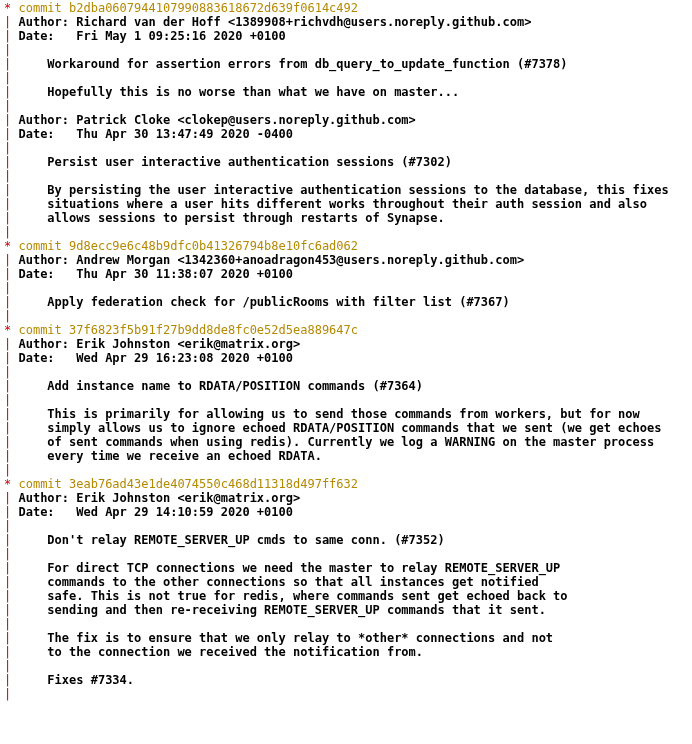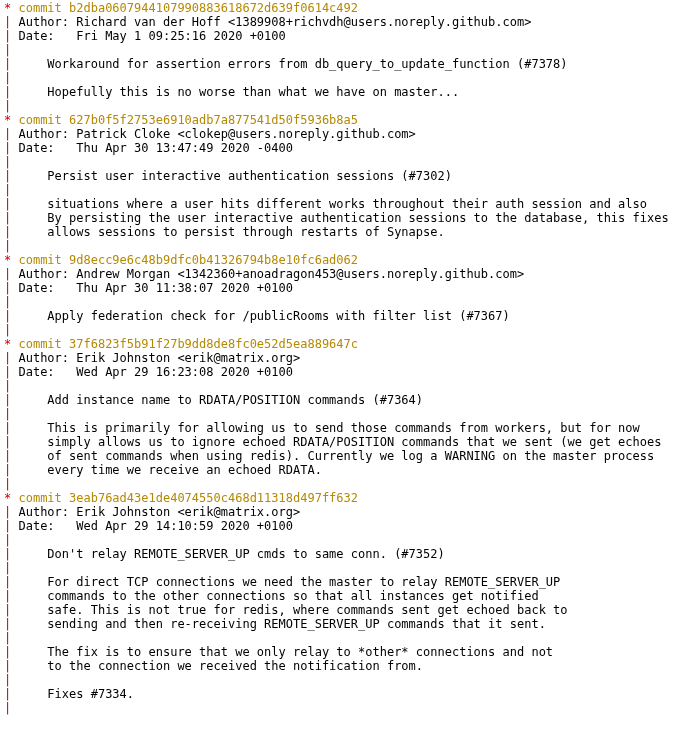--- a/index.html
+++ b/index.html
@@ -16,42 +16,41 @@
     overflow: hidden;
     padding: 1px 0 0 4px;
     font-family: "DejaVu Sans Mono", "Liberation Mono", monospace;
     font-size: 12px;
     line-height: 14px;
     color: var(--fg, #000000);
   }
   .line   { height: 14px; white-space: pre; }
   .graph  { color: var(--graph, #cc0000); }
   .commit { color: var(--commit, #b58900); }
-  .text   { color: var(--fg, #000000); }
+  .text   { color: var(--fg, #000000); font-weight: bold; }
 </style>
 </head>
 <body>
 
 <div class="terminal">
     <div class="line"><span class="graph">* </span><span class="commit">commit b2dba0607944107990883618672d639f0614c492</span></div>
     <div class="line"><span class="graph">| </span><span class="text">Author: Richard van der Hoff &lt;1389908+richvdh@users.noreply.github.com&gt;</span></div>
     <div class="line"><span class="graph">| </span><span class="text">Date:   Fri May 1 09:25:16 2020 +0100</span></div>
     <div class="line"><span class="graph">|</span></div>
     <div class="line"><span class="graph">| </span><span class="text">    Workaround for assertion errors from db_query_to_update_function (#7378)</span></div>
     <div class="line"><span class="graph">|</span></div>
     <div class="line"><span class="graph">| </span><span class="text">    Hopefully this is no worse than what we have on master...</span></div>
     <div class="line"><span class="graph">|</span></div>
-    <div class="line"><span class="graph">* </span><span class="commit">commit 627b0f5f2753e6910adb7a877541d50f5936b8a5</span></div>
     <div class="line"><span class="graph">| </span><span class="text">Author: Patrick Cloke &lt;clokep@users.noreply.github.com&gt;</span></div>
     <div class="line"><span class="graph">| </span><span class="text">Date:   Thu Apr 30 13:47:49 2020 -0400</span></div>
     <div class="line"><span class="graph">|</span></div>
     <div class="line"><span class="graph">| </span><span class="text">    Persist user interactive authentication sessions (#7302)</span></div>
     <div class="line"><span class="graph">|</span></div>
+    <div class="line"><span class="graph">| </span><span class="text">    By persisting the user interactive authentication sessions to the database, this fixes</span></div>
     <div class="line"><span class="graph">| </span><span class="text">    situations where a user hits different works throughout their auth session and also</span></div>
-    <div class="line"><span class="graph">| </span><span class="text">    By persisting the user interactive authentication sessions to the database, this fixes</span></div>
     <div class="line"><span class="graph">| </span><span class="text">    allows sessions to persist through restarts of Synapse.</span></div>
     <div class="line"><span class="graph">|</span></div>
     <div class="line"><span class="graph">* </span><span class="commit">commit 9d8ecc9e6c48b9dfc0b41326794b8e10fc6ad062</span></div>
     <div class="line"><span class="graph">| </span><span class="text">Author: Andrew Morgan &lt;1342360+anoadragon453@users.noreply.github.com&gt;</span></div>
     <div class="line"><span class="graph">| </span><span class="text">Date:   Thu Apr 30 11:38:07 2020 +0100</span></div>
     <div class="line"><span class="graph">|</span></div>
     <div class="line"><span class="graph">| </span><span class="text">    Apply federation check for /publicRooms with filter list (#7367)</span></div>
     <div class="line"><span class="graph">|</span></div>
     <div class="line"><span class="graph">* </span><span class="commit">commit 37f6823f5b91f27b9dd8de8fc0e52d5ea889647c</span></div>
     <div class="line"><span class="graph">| </span><span class="text">Author: Erik Johnston &lt;erik@matrix.org&gt;</span></div>

